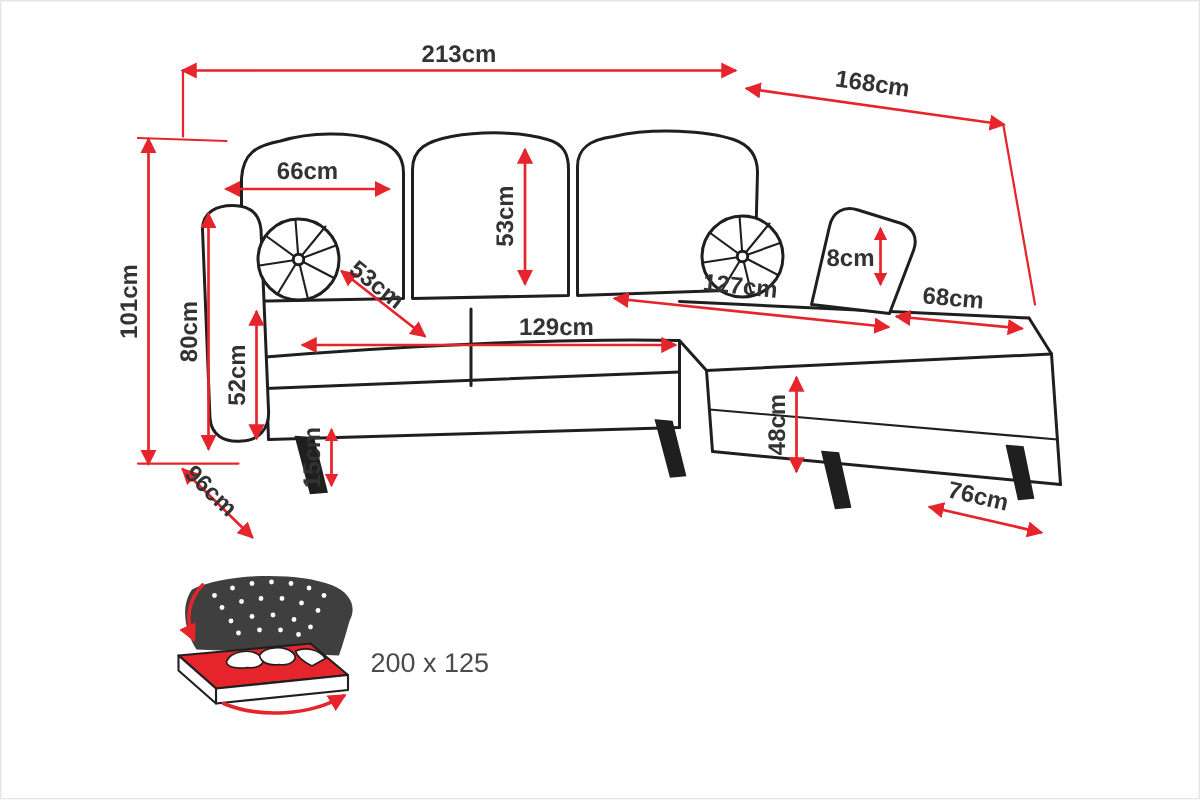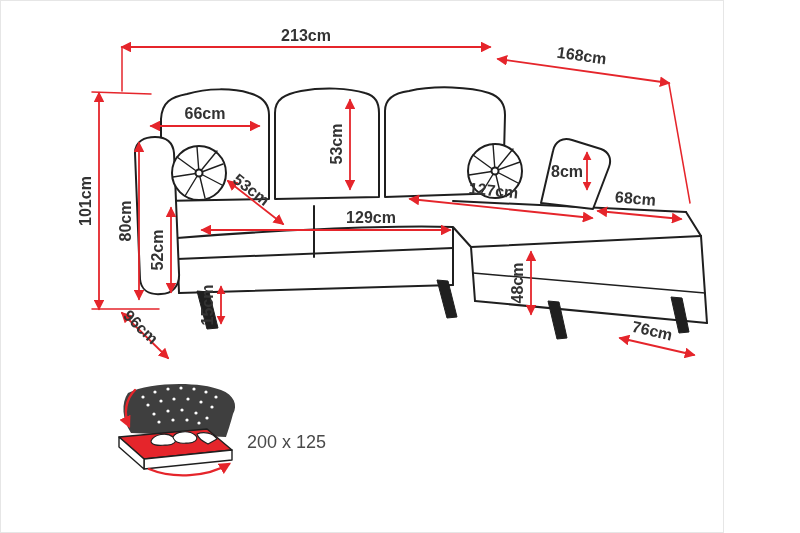--- a/index.html
+++ b/index.html
@@ -1,16 +1,16 @@
 <!DOCTYPE html>
 <html><head>
 <meta charset="utf-8">
 <style>
   html,body{margin:0;padding:0;background:#fff;}
-  .stage{position:relative;width:724px;height:533px;background:#ffffff;border:1px solid #e6e6e6;box-sizing:border-box;overflow:hidden;font-family:"Liberation Sans",sans-serif;}
+  .stage{position:relative;width:800px;height:533px;background:#ffffff;border:1px solid #e6e6e6;box-sizing:border-box;overflow:hidden;font-family:"Liberation Sans",sans-serif;}
   svg{display:block;}
   .outline{fill:none;stroke:#1f1f1f;stroke-width:2;stroke-linecap:round;stroke-linejoin:round;}
   .fillwhite{fill:#ffffff;stroke:#1f1f1f;stroke-width:2;stroke-linecap:round;stroke-linejoin:round;}
   .fillwhite-nostroke{fill:#ffffff;stroke:none;}
   .thin{fill:none;stroke:#1f1f1f;stroke-width:1.4;stroke-linecap:round;}
   .leg{fill:#1f1f1f;stroke:#1f1f1f;stroke-width:1;}
   .dim{fill:none;stroke:#e5252b;stroke-width:1.8;stroke-linecap:round;}
   .ext{fill:none;stroke:#e5252b;stroke-width:1.5;stroke-linecap:round;}
   .dimlabel{font-family:"Liberation Sans",sans-serif;font-size:16px;font-weight:600;fill:#333333;}
   .sleeplabel{font-family:"Liberation Sans",sans-serif;font-size:18px;font-weight:400;fill:#4a4a4a;}

